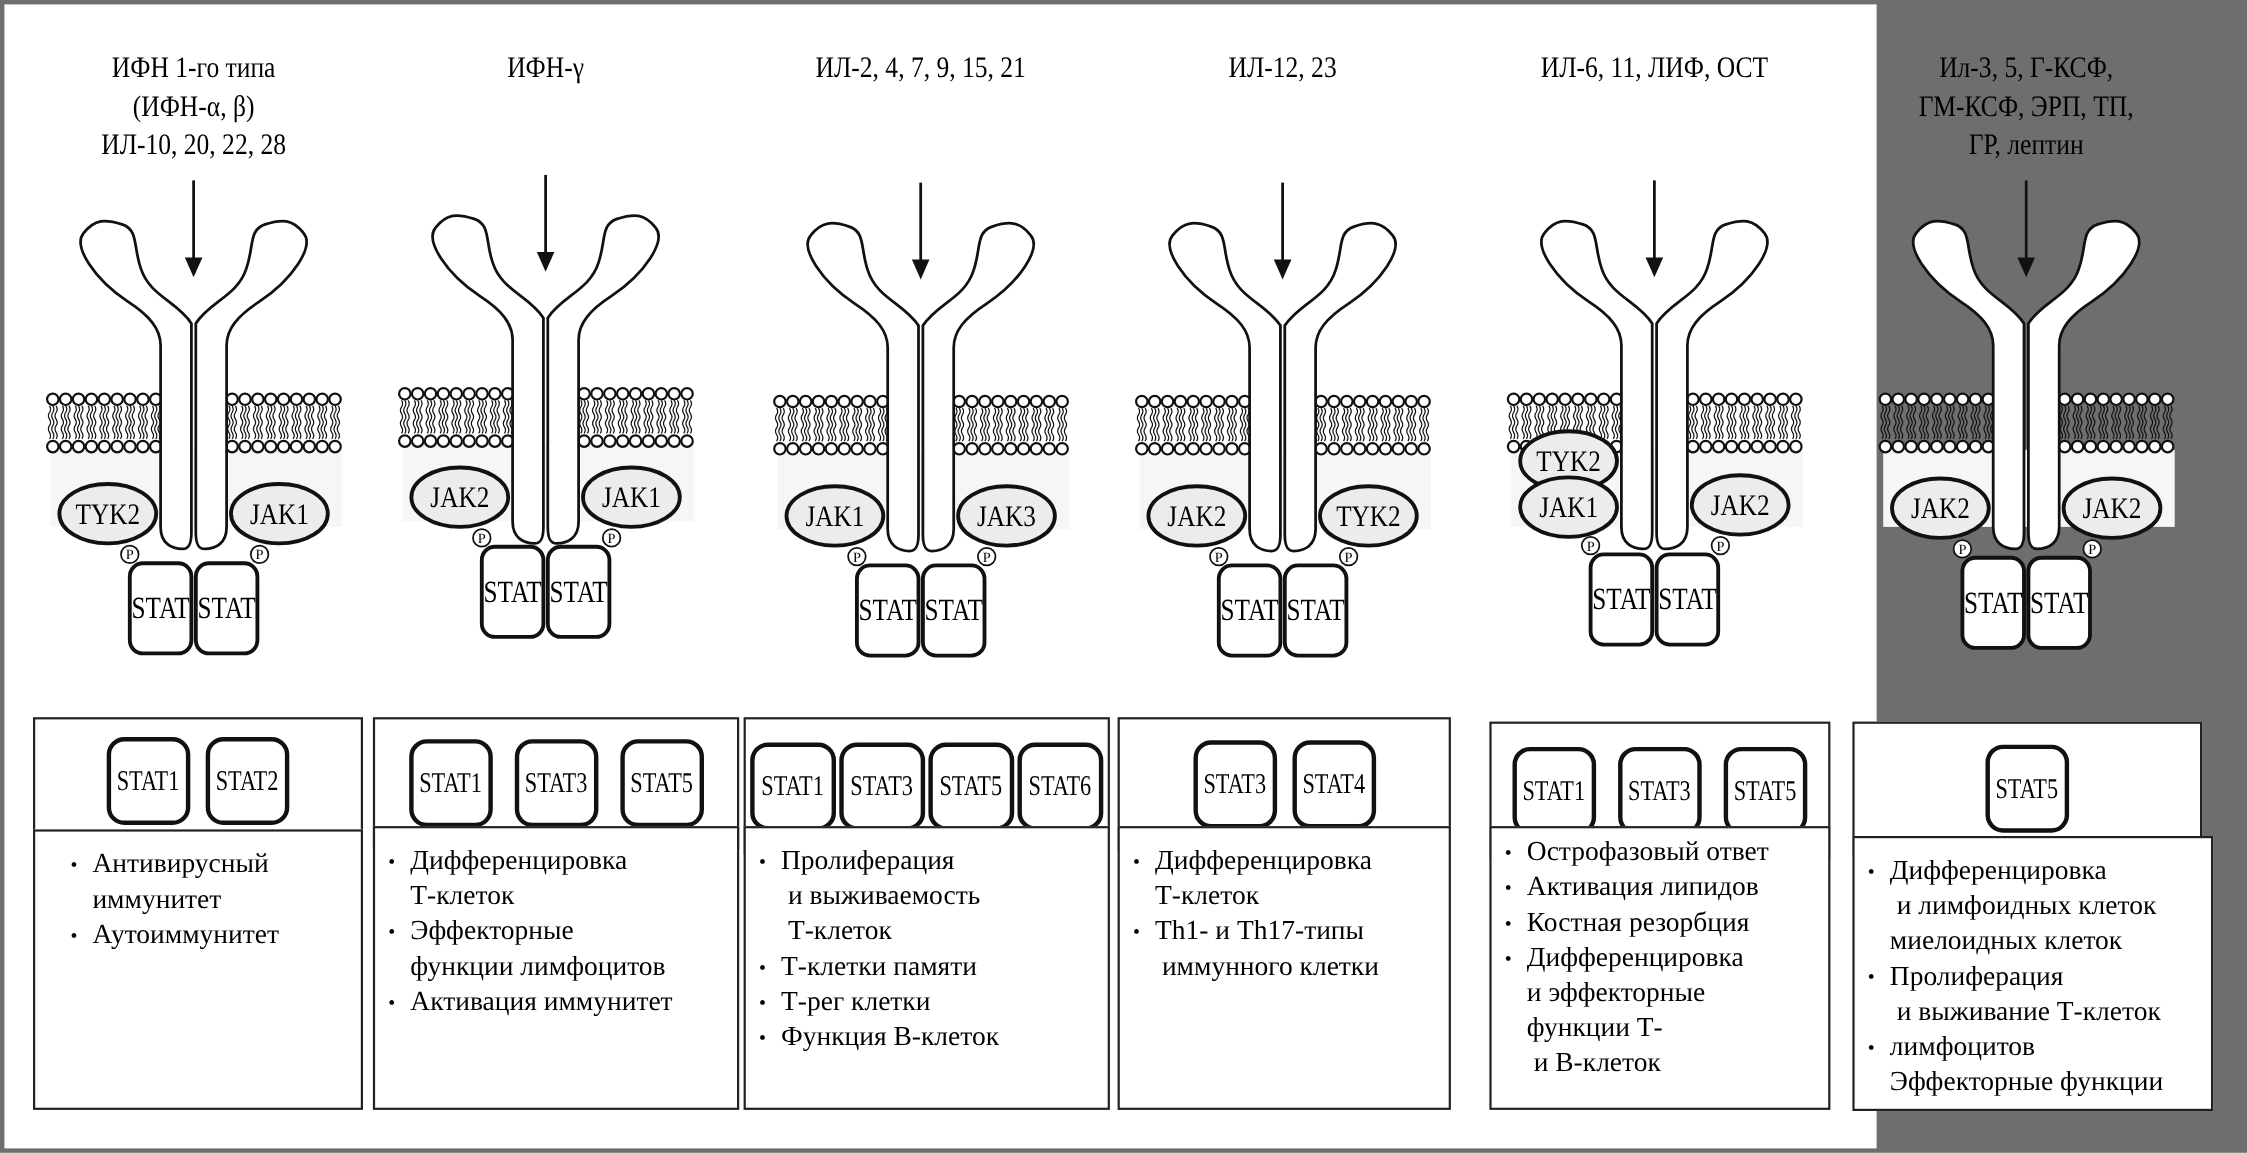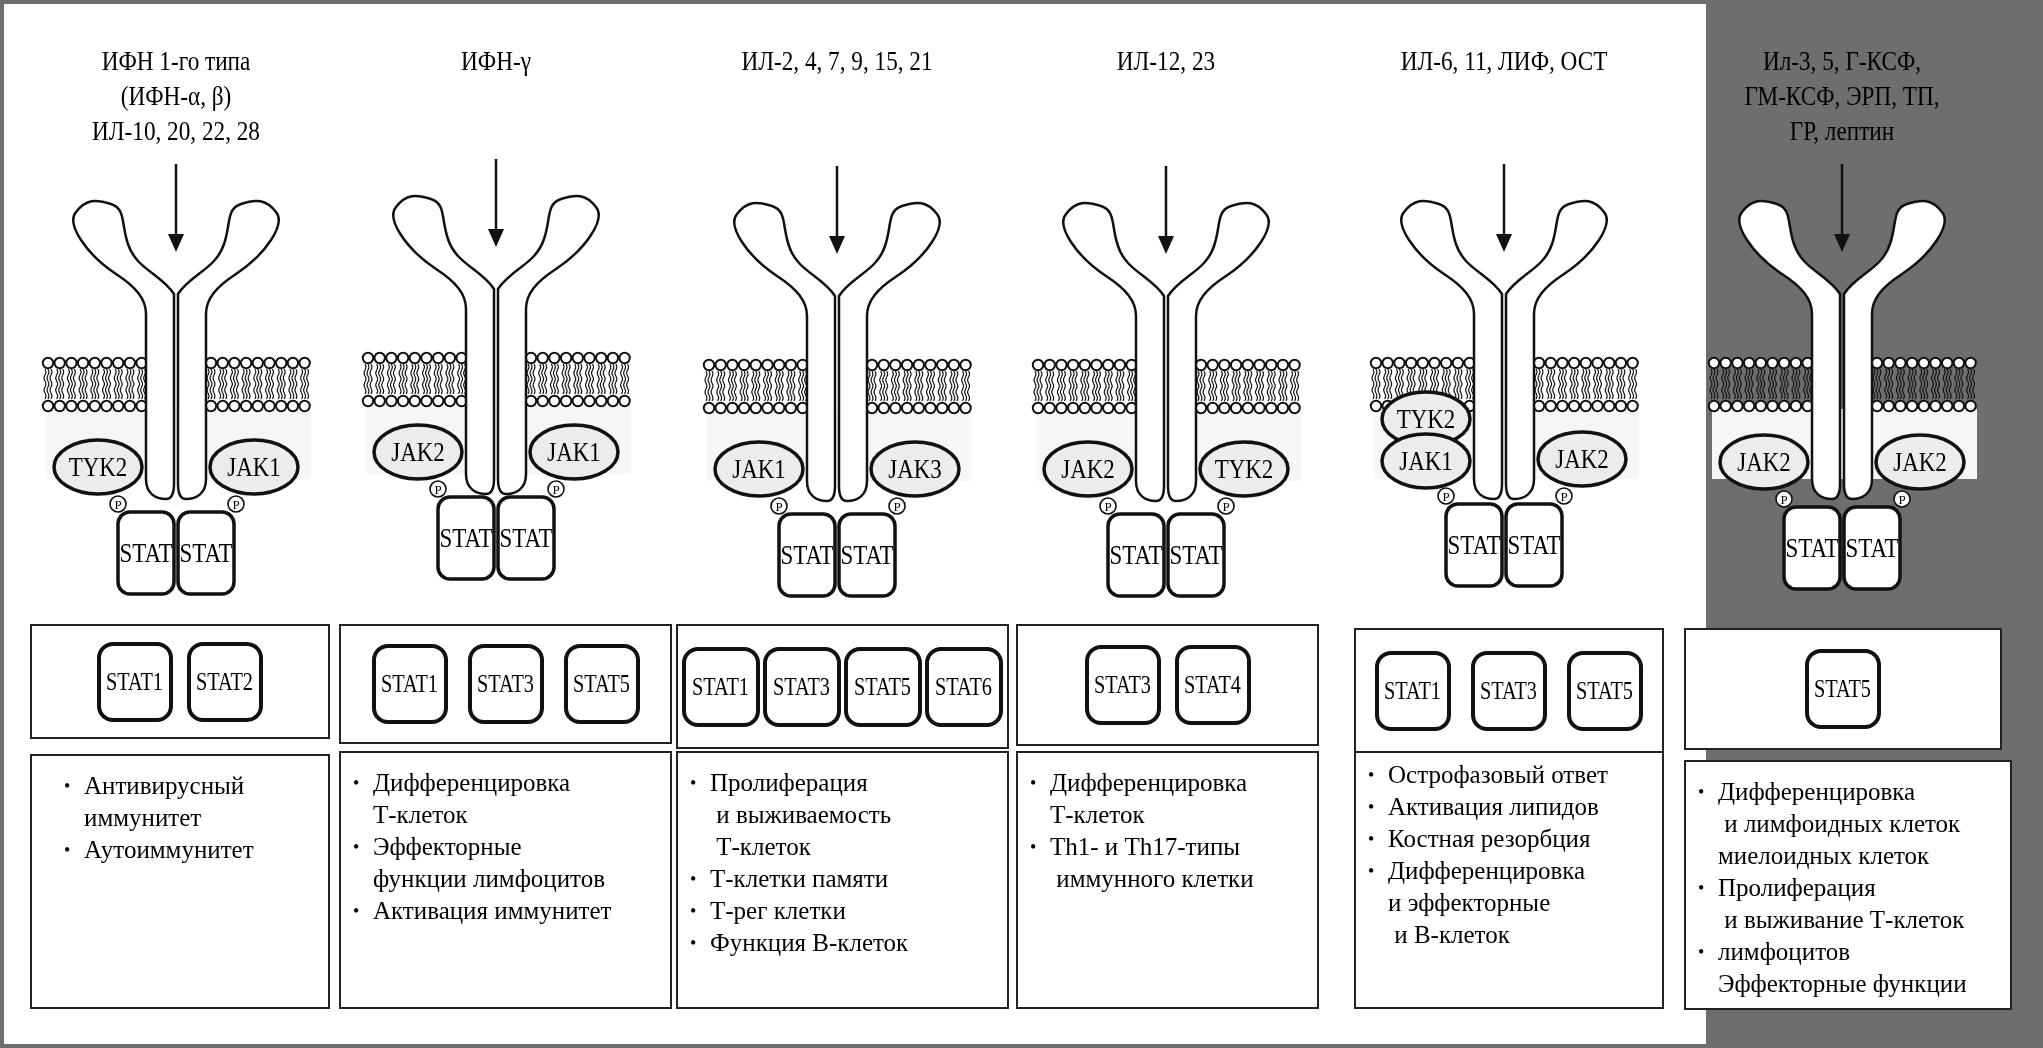--- a/index.html
+++ b/index.html
@@ -7,21 +7,21 @@
        font-family:"Liberation Serif","DejaVu Serif",serif;color:#000;}
   #canvas{position:absolute;left:4px;top:4px;width:1702px;height:1040px;background:#fff;}
   .ligand{position:absolute;top:40px;left:0;right:0;text-align:center;font-size:27px;line-height:35px;
           transform:scaleX(0.86);transform-origin:center top;}
   .ligand div{white-space:nowrap;}
   svg.rec{position:absolute;left:0;top:155px;overflow:visible;}
   .kin-label{font-family:"Liberation Serif",serif;font-size:27px;}
   .stat-label{font-family:"Liberation Serif",serif;font-size:28px;}
   .p-label{font-family:"Liberation Serif",serif;font-size:13px;}
   .statbox{position:absolute;border:2px solid #222;background:#fff;box-sizing:border-box;
-           display:flex;align-items:center;justify-content:center;}
+           display:flex;align-items:center;justify-content:center;margin-top:28px;}
   .stat-pill{border:4px solid #111;border-radius:16px;height:80px;box-sizing:border-box;background:#fff;
              display:flex;align-items:center;justify-content:center;font-size:26px;
              transform-origin:center;}
   .stat-pill span{display:inline-block;transform:scaleX(0.78);}
   .funcbox{position:absolute;border:2px solid #222;background:#fff;box-sizing:border-box;}
   .funcbox ul{margin:0;padding:0;list-style:none;}
   .funcbox li{position:relative;font-size:25px;line-height:32px;padding-left:28px;white-space:pre;}
   .funcbox li .bullet{position:absolute;left:8px;top:0;font-size:18px;}
   .funcbox li .line{display:block;}
 </style>
@@ -772,21 +772,21 @@
       </div>
       <div class="stat-pill" style="width: 76px;">
         <span>STAT5</span>
       </div>
     </div>
     <div class="funcbox" style="left: 1350px; top: 747px; width: 310px; height: 258px; padding-top: 6px; padding-left: 4px; box-sizing: border-box; overflow: visible;">
       <ul>
         <li><span class="bullet">•</span><span class="line">Острофазовый ответ</span></li>
         <li><span class="bullet">•</span><span class="line">Активация липидов</span></li>
         <li><span class="bullet">•</span><span class="line">Костная резорбция</span></li>
-        <li><span class="bullet">•</span><span class="line">Дифференцировка</span><span class="line">и эффекторные</span><span class="line"> и В-клеток</span></li>
+        <li><span class="bullet">•</span><span class="line">Дифференцировка</span><span class="line">и эффекторные</span><span class="line">функции Т-</span><span class="line"> и В-клеток</span></li>
       </ul>
     </div>
     <div class="ligand" style="left: 1648px; width: 380px; right: auto;">
       <div>Ил-3, 5, Г-КСФ,</div>
       <div>ГМ-КСФ, ЭРП, ТП,</div>
       <div>ГР, лептин</div>
     </div>
     <svg class="rec" width="340" height="460" viewBox="0 0 340 460" style="left: 1668px; top: 160px;">
       <g transform="translate(170,0)">
         <g>

